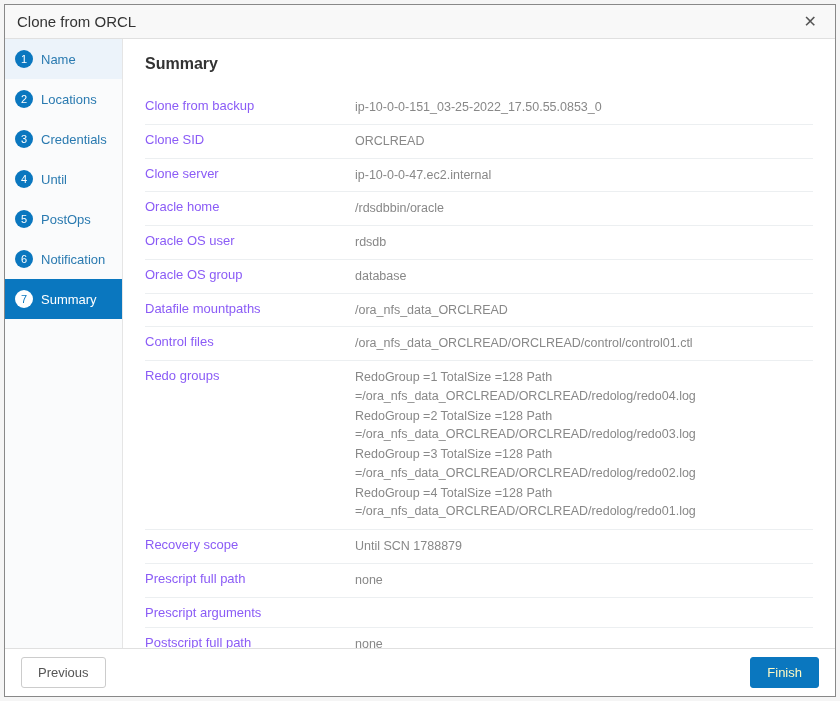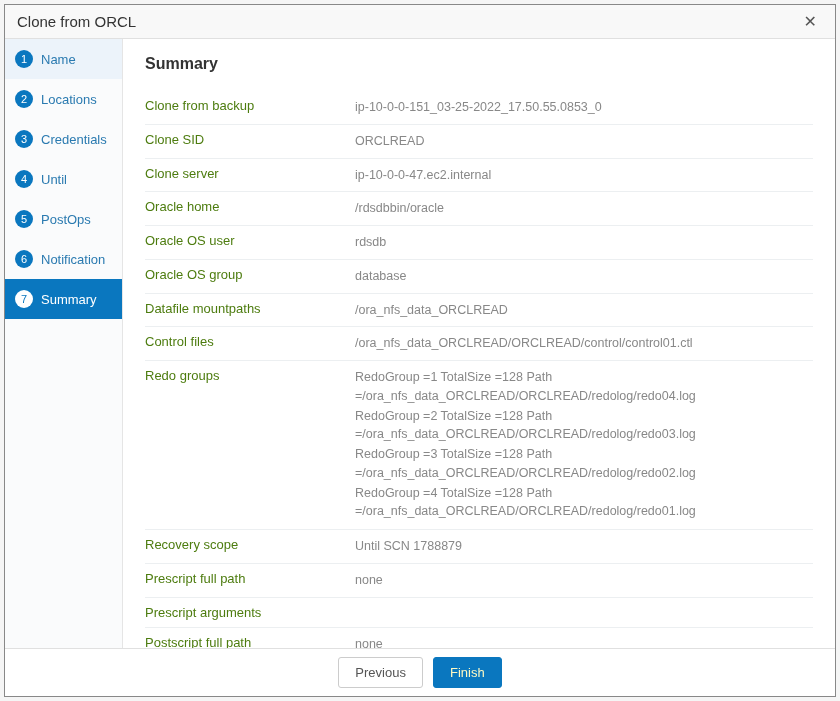--- a/index.html
+++ b/index.html
@@ -98,38 +98,38 @@
   .row {
     display: flex;
     border-bottom: 1px solid #eceff1;
     padding: 7px 0;
     align-items: flex-start;
   }
   .row:last-child { border-bottom: none; }
   .row .label {
     width: 210px;
     flex-shrink: 0;
-    color: #4d7c0f;
+    color: #8b5cf6;
     font-size: 13px;
   }
   .row .value {
     flex: 1;
     color: #888;
     font-size: 12.5px;
     line-height: 1.5;
   }
   .row .value div {
     margin-bottom: 1px;
   }
   .footer {
     height: 48px;
     border-top: 1px solid #e0e0e0;
     display: flex;
     align-items: center;
-    justify-content: center;
+    justify-content: space-between;
     padding: 0 16px;
     gap: 10px;
     background: #fff;
   }
   .btn {
     padding: 7px 16px;
     border: 1px solid #ccc;
     background: #fff;
     border-radius: 3px;
     font-size: 13px;

